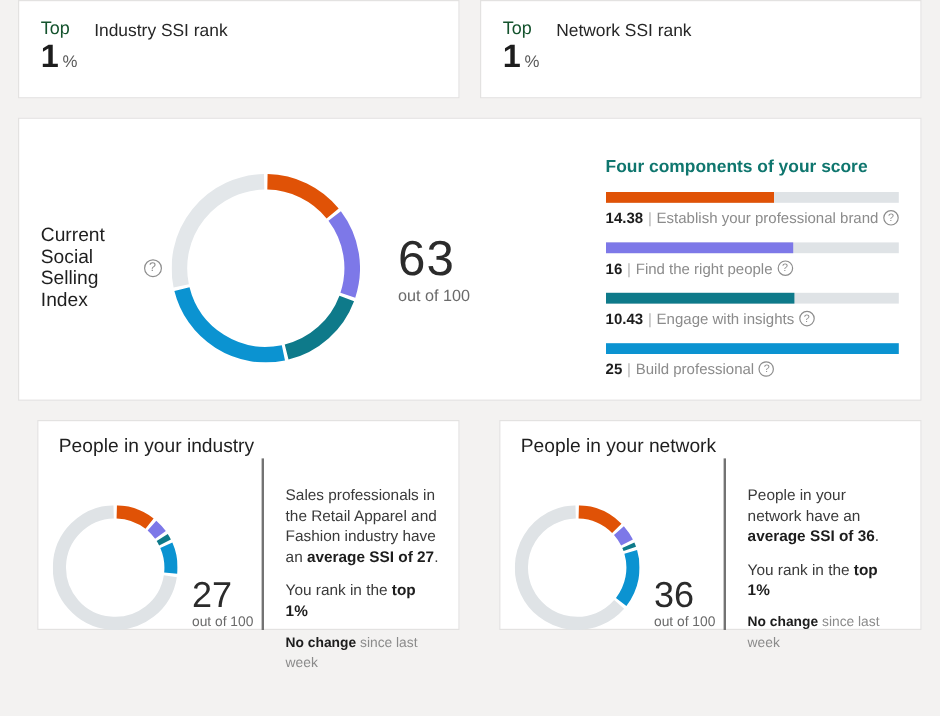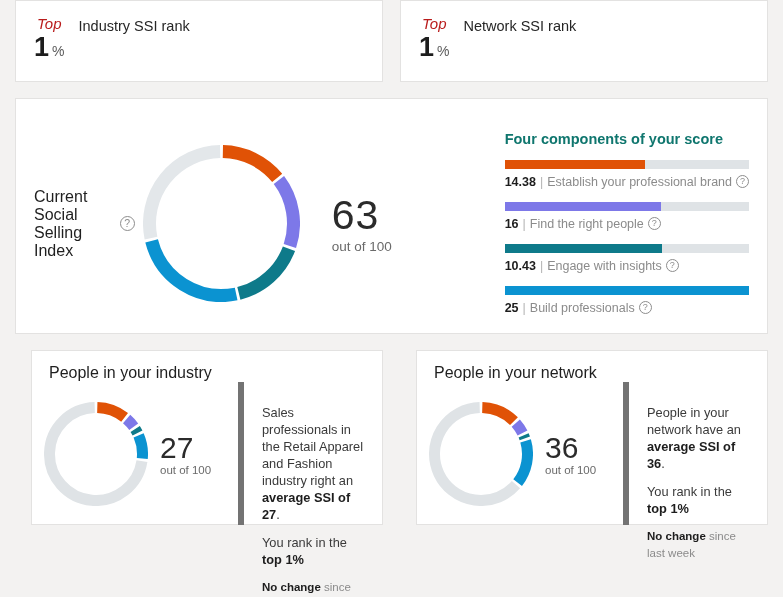--- a/index.html
+++ b/index.html
@@ -36,24 +36,22 @@
     height: 82px;
     padding: 14px 0 0 18px;
     display: flex;
     align-items: flex-start;
   }
 
   .rank-left { display: flex; flex-direction: column; }
 
   .rank-top-word {
     font-size: 15px;
-    font-style: italic;
-    color: #b91c1c;
+    color: #14532d;
     line-height: 17px;
-    text-align: center;
   }
 
   .rank-value-line {
     display: flex;
     align-items: baseline;
     gap: 3px;
     margin-top: 1px;
   }
 
   .rank-number {
@@ -183,25 +181,25 @@
     color: #1f1f1f;
     padding-left: 17px;
   }
 
   .people-body {
     display: flex;
     height: 143px;
   }
 
   .people-chart {
-    width: 212px;
-    display: flex;
-    align-items: center;
+    width: 188px;
+    display: flex;
+    align-items: flex-end;
     padding-left: 12px;
-    border-right: 6px solid #737373;
+    border-right: 2px solid #737373;
   }
 
   .people-score { margin-left: 12px; }
 
   .people-number {
     font-size: 30px;
     font-weight: 300;
     color: #2b2b2b;
     line-height: 31px;
   }
@@ -321,21 +319,21 @@
           </div>
         </div>
 
         <div class="comp">
           <div class="bar-track">
             <div class="bar-fill" style="width: 100%; background: rgb(11, 147, 209);"></div>
           </div>
           <div class="comp-label">
             <span class="comp-score">25</span>
             <span class="sep">|</span>
-            <span>Build professionals</span>
+            <span>Build professional</span>
             <span class="help">?</span>
           </div>
         </div>
       </div>
     </div>
   </div>
 
   <div class="bottom-row">
 
     <div class="card people-card">
@@ -350,21 +348,21 @@
                 <path d="M 94.61086692464414 33.38376998610438 A 46.5 46.5 0 0 1 98.27807409915515 56.53760483880045" stroke="#0b93d1" stroke-width="11" fill="none"></path>
                 <path d="M 97.95261973726471 59.11384138720776 A 46.5 46.5 0 1 1 50.70164379935404 5.518129650623521" stroke="#dfe3e6" stroke-width="11" fill="none"></path>
               </svg>
           </div>
           <div class="people-score">
             <div class="people-number">27</div>
             <div class="people-sub">out of 100</div>
           </div>
         </div>
         <div class="people-text">
-          <p><span>Sales professionals in the Retail Apparel and Fashion industry right an </span><b>average SSI of 27</b><span>.</span></p>
+          <p><span>Sales professionals in the Retail Apparel and Fashion industry have an </span><b>average SSI of 27</b><span>.</span></p>
           <p><span>You rank in the </span><b>top 1%</b></p>
           <p class="footnote"><b>No change</b><span> since last week</span></p>
         </div>
       </div>
     </div>
 
     <div class="card people-card">
       <div class="people-title">People in your network</div>
       <div class="people-body">
         <div class="people-chart">

